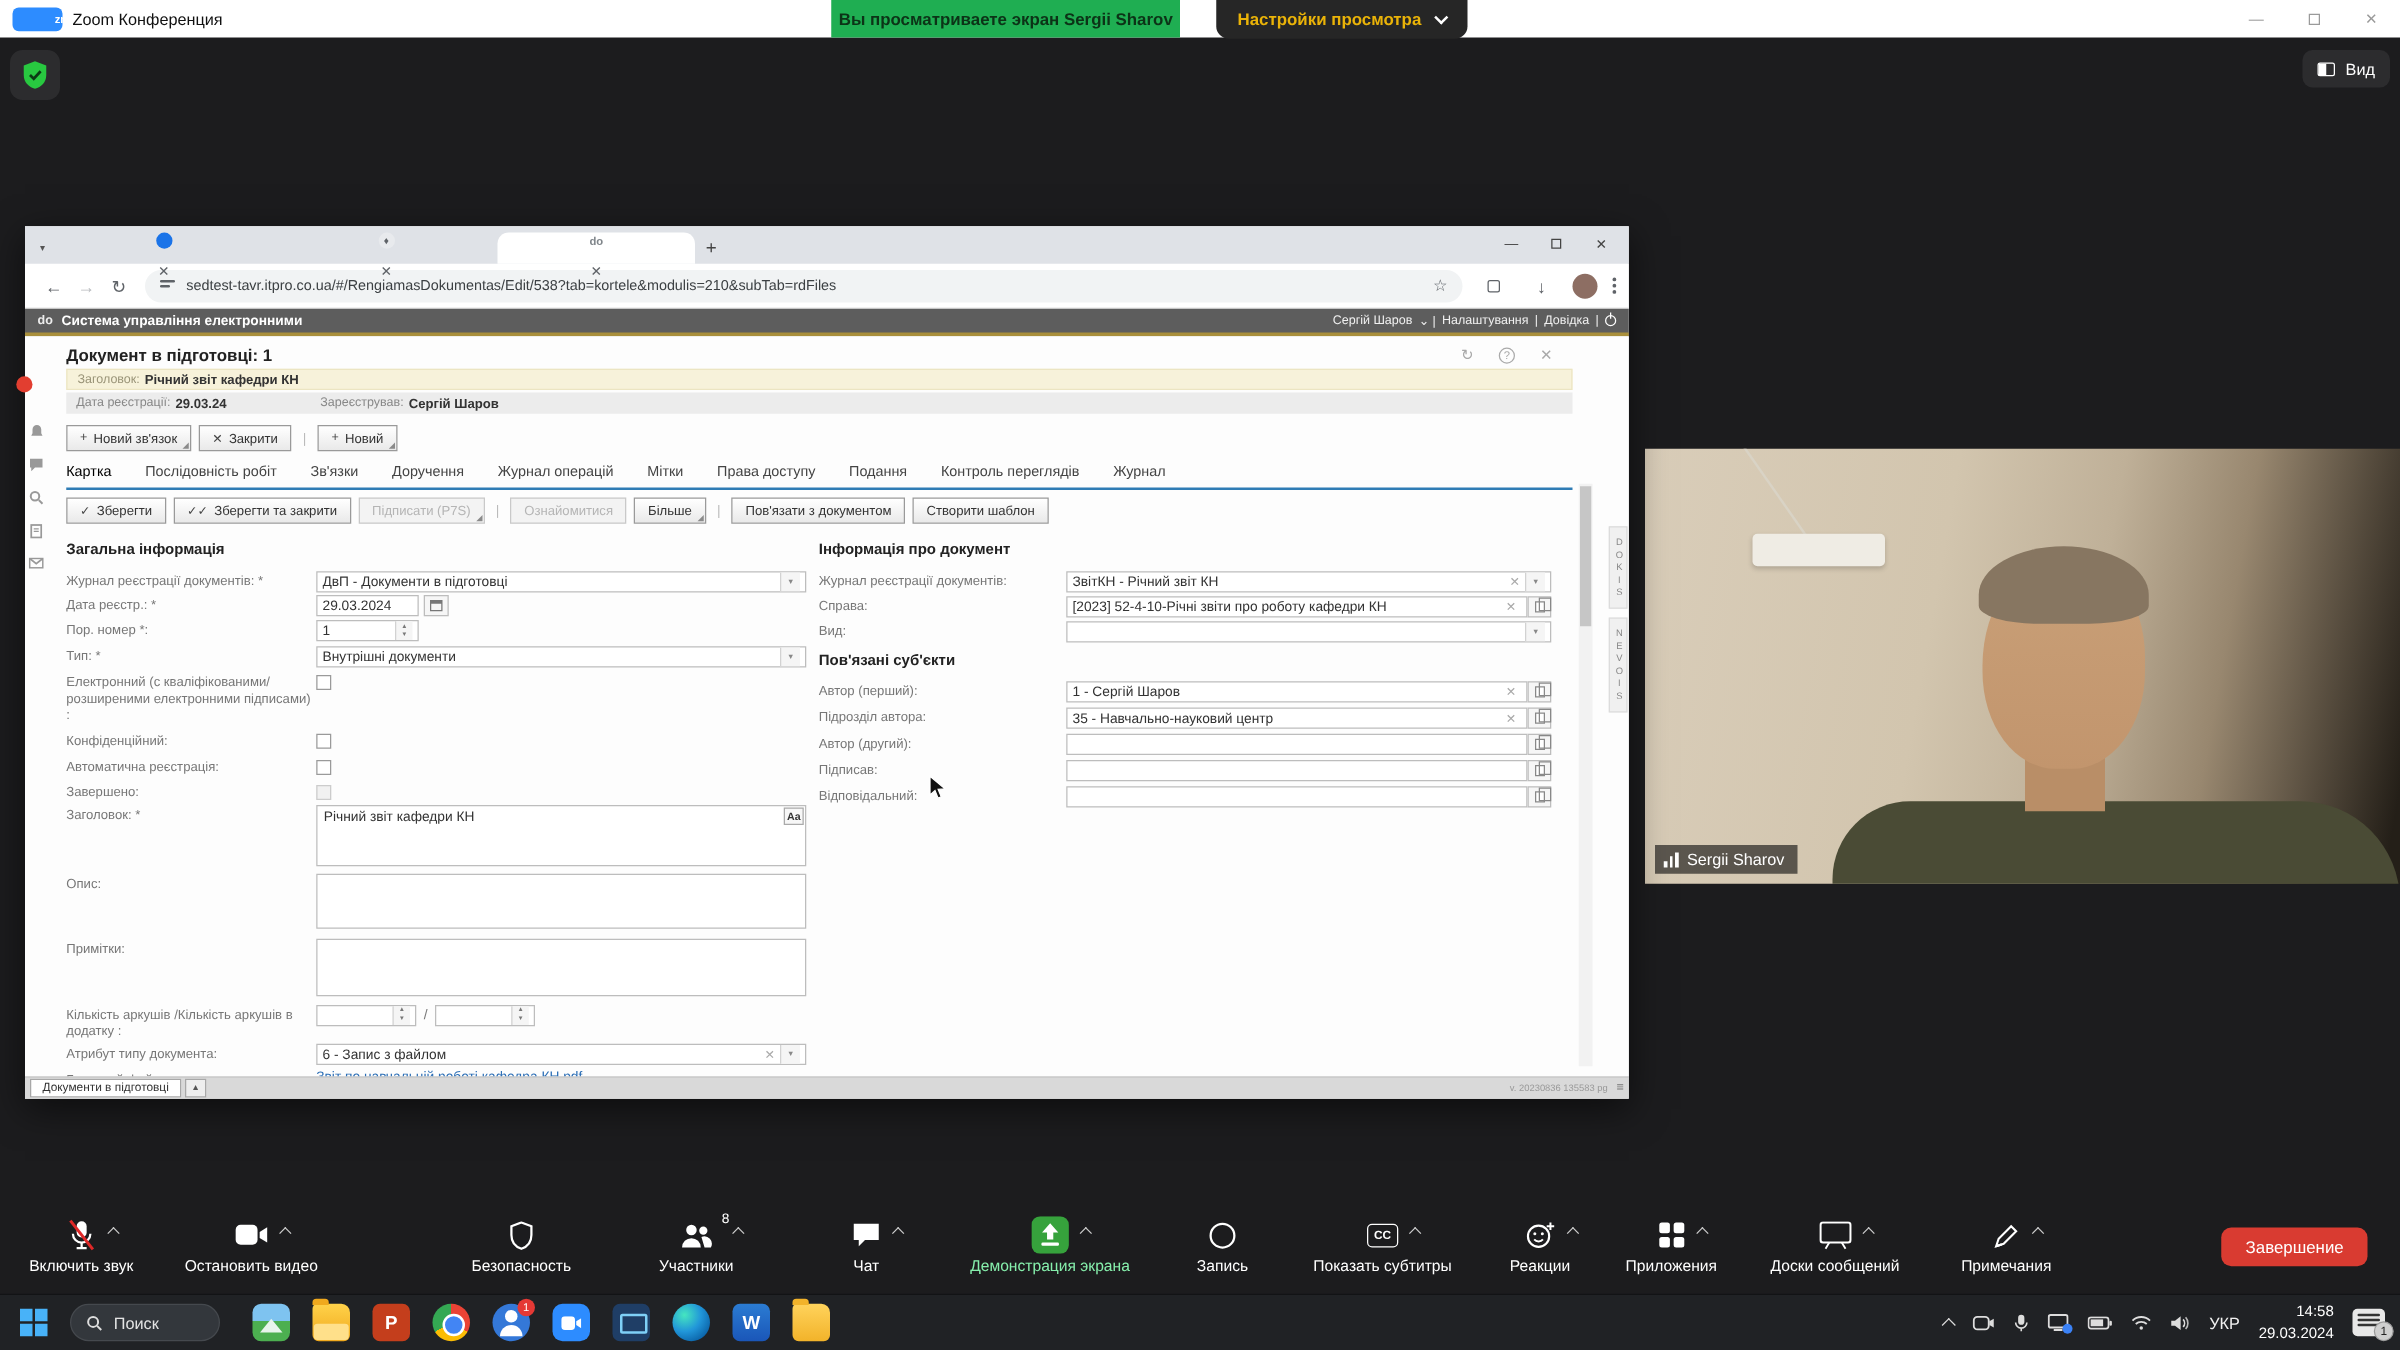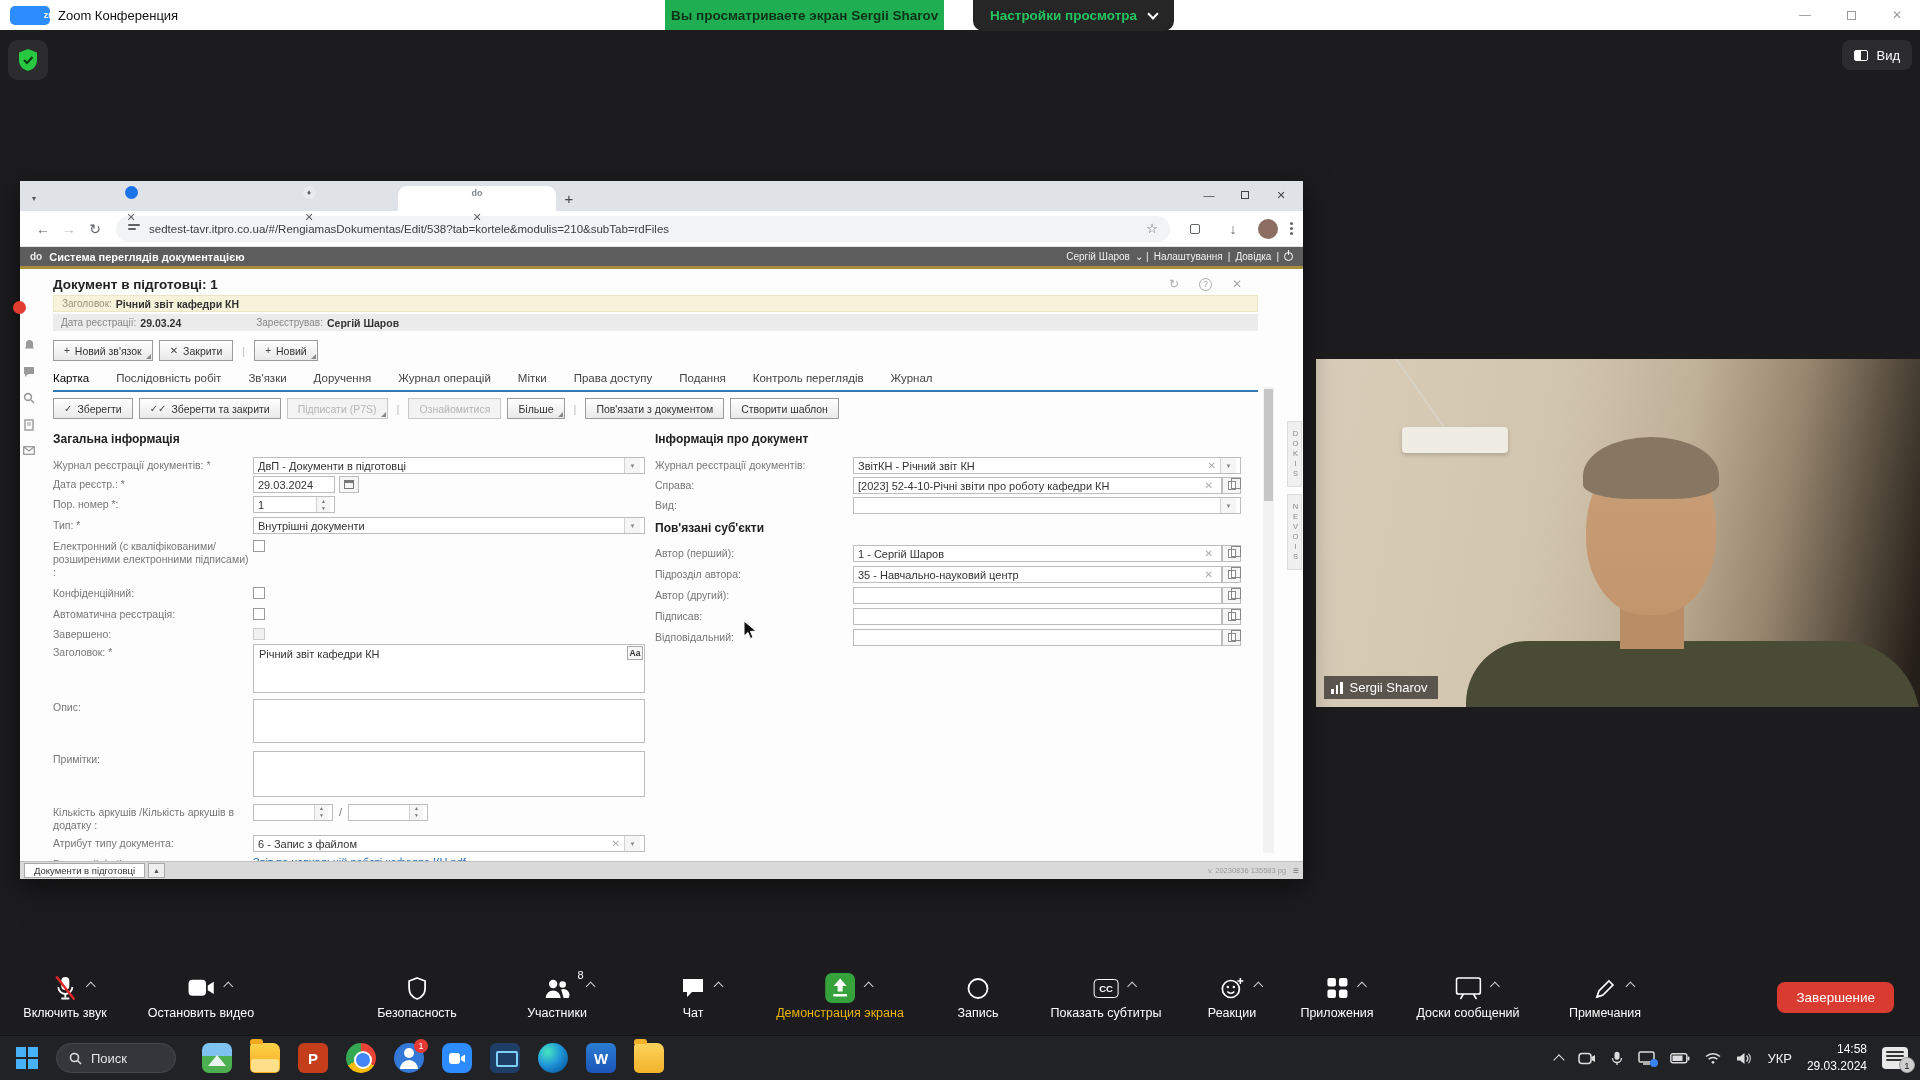--- a/index.html
+++ b/index.html
@@ -4,21 +4,21 @@
 <style>
   html,body{margin:0;padding:0;background:#000;}
   *{box-sizing:border-box;font-family:"Liberation Sans",sans-serif;}
   #root{position:relative;width:1920px;height:1080px;background:#1c1c1e;overflow:hidden;}
 
   
   .titlebar{position:absolute;left:0;top:0;width:100%;height:30px;background:#fff;display:flex;align-items:center;z-index:30;}
   .zm-logo{width:19px;height:19px;border-radius:5px;background:#2d8cff;color:#fff;font-size:9px;font-weight:bold;display:flex;align-items:center;justify-content:center;margin:0 8px 0 10px;padding-left:40px;}
   .tb-title{font-size:13px;color:#111;}
   .tb-banner{position:absolute;left:665px;top:0;height:30px;background:#1fae52;color:#0c3317;font-weight:bold;font-size:13.5px;display:flex;align-items:center;padding:0 6px;}
-  .tb-view-settings{position:absolute;left:973px;top:0;height:31px;background:#262626;color:#22c55e;font-weight:bold;font-size:13.5px;display:flex;align-items:center;gap:12px;padding:0 17px;border-radius:0 0 10px 10px;cursor:pointer;}
+  .tb-view-settings{position:absolute;left:973px;top:0;height:31px;background:#262626;color:#eab308;font-weight:bold;font-size:13.5px;display:flex;align-items:center;gap:12px;padding:0 17px;border-radius:0 0 10px 10px;cursor:pointer;}
   .chev-down{width:8px;height:8px;border-left:2px solid #fff;border-bottom:2px solid #fff;transform:rotate(-45deg);margin-top:-4px;}
   .win-controls{position:absolute;right:0;top:0;height:30px;display:flex;}
   .wc{width:46px;display:flex;align-items:center;justify-content:center;color:#9a9a9a;font-size:12px;}
   .wc .box{width:9px;height:9px;border:1px solid #9a9a9a;}
 
   
   .shield-badge{position:absolute;left:8px;top:40px;width:40px;height:40px;border-radius:10px;background:#2c2c2e;display:flex;align-items:center;justify-content:center;z-index:25;}
   .view-btn{position:absolute;right:8px;top:40px;height:30px;background:#2c2c2e;border-radius:8px;color:#fff;font-size:13px;display:flex;align-items:center;gap:8px;padding:0 12px;z-index:25;cursor:pointer;}
   .vb-ic{width:14px;height:11px;border:1.5px solid #fff;border-radius:2px;position:relative;}
   .vb-ic::before{content:"";position:absolute;left:0;top:0;bottom:0;width:6px;background:#fff;}
@@ -132,21 +132,21 @@
   .p-head::before{content:"";position:absolute;left:-3px;right:-3px;top:-6px;height:62px;background:#877661;border-radius:60% 60% 42% 42%/75% 75% 28% 28%;}
   .nametag{position:absolute;left:8px;bottom:8px;background:rgba(15,15,15,.62);color:#fff;font-size:13px;padding:4px 10px 4px 7px;display:flex;align-items:center;gap:7px;}
   .bars{display:flex;align-items:flex-end;gap:2px;height:12px;}
   .bars i{width:2.5px;background:#fff;display:block;}
 
   
   .ztoolbar{position:absolute;left:0;top:962px;width:100%;height:73px;z-index:20;}
   .zitem{position:absolute;top:12px;transform:translateX(-50%);display:flex;flex-direction:column;align-items:center;color:#fff;width:max-content;cursor:pointer;}
   .zicon{height:28px;display:flex;align-items:center;justify-content:center;position:relative;}
   .zlabel{font-size:12.5px;margin-top:4px;color:#fff;white-space:nowrap;}
-  .zlabel.green{color:#eab308;}
+  .zlabel.green{color:#86efac;}
   .zchev{position:absolute;right:-17px;top:9px;width:7px;height:7px;border-left:1.6px solid #cfcfcf;border-top:1.6px solid #cfcfcf;transform:rotate(45deg);cursor:pointer;}
   .zbadge{position:absolute;right:-13px;top:-5px;font-size:11px;color:#fff;}
   .ccbox{width:25px;height:19px;border:1.7px solid #fff;border-radius:4px;display:flex;align-items:center;justify-content:center;font-size:9.5px;font-weight:bold;color:#fff;}
   .end-btn{position:absolute;right:26px;top:20px;background:#d93b31;color:#fff;font-size:13.5px;padding:8px 19px;border-radius:8px;cursor:pointer;}
 
   
   .taskbar{position:absolute;left:0;top:1035px;width:100%;height:45px;background:#202225;display:flex;align-items:center;z-index:30;border-top:1px solid #121315;}
   .start{margin-left:16px;display:grid;grid-template-columns:10px 10px;grid-template-rows:10px 10px;gap:2px;cursor:pointer;}
   .start i{background:#48b2f8;display:block;}
   .search-pill{margin-left:18px;width:120px;height:30px;border-radius:15px;background:#33373c;border:1px solid #45494e;display:flex;align-items:center;gap:9px;padding:0 12px;color:#e4e4e4;font-size:13px;cursor:pointer;}
@@ -263,21 +263,21 @@
         <div class="kebab">
             <i></i>
             <i></i>
             <i></i>
           </div>
       </div>
     </div>
 
     <div class="sed-header">
       <span class="sed-logo">do</span>
-      <span class="sed-title">Система переглядів документацією</span>
+      <span class="sed-title">Система управління електронними</span>
       <div class="sed-right">
         <span>Сергій Шаров</span>
         <span>⌄ |</span>
         <span>Налаштування</span>
         <span>|</span>
         <span>Довідка</span>
         <span>|</span>
         <span class="pwr"></span>
       </div>
     </div>

